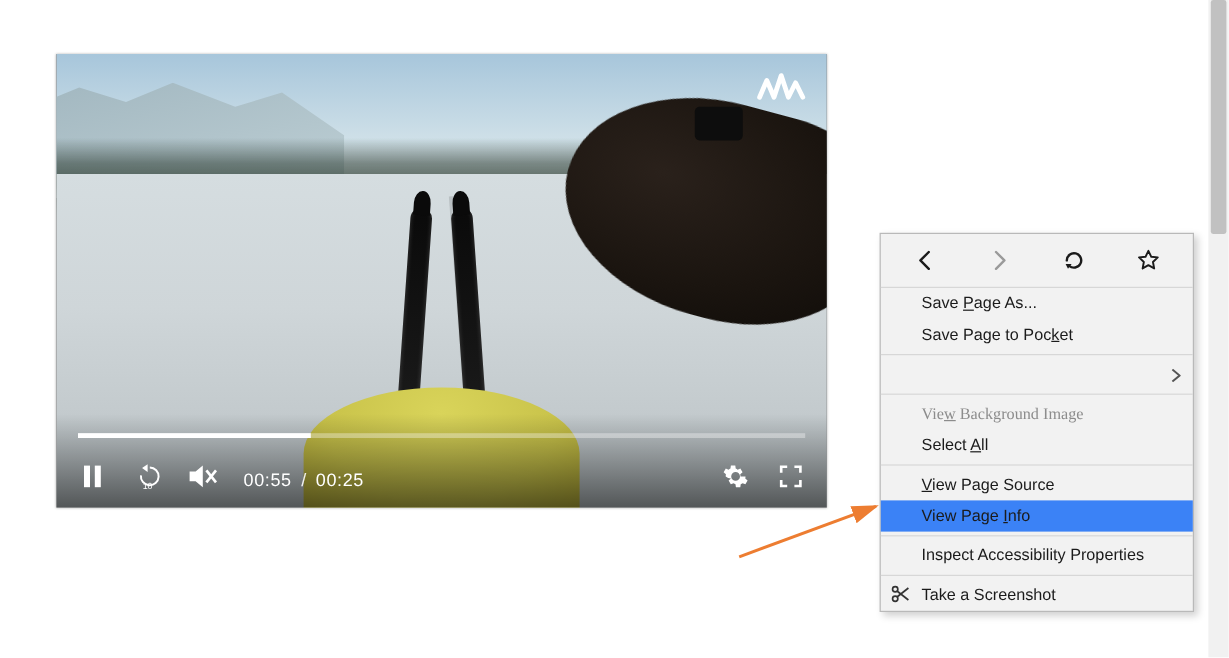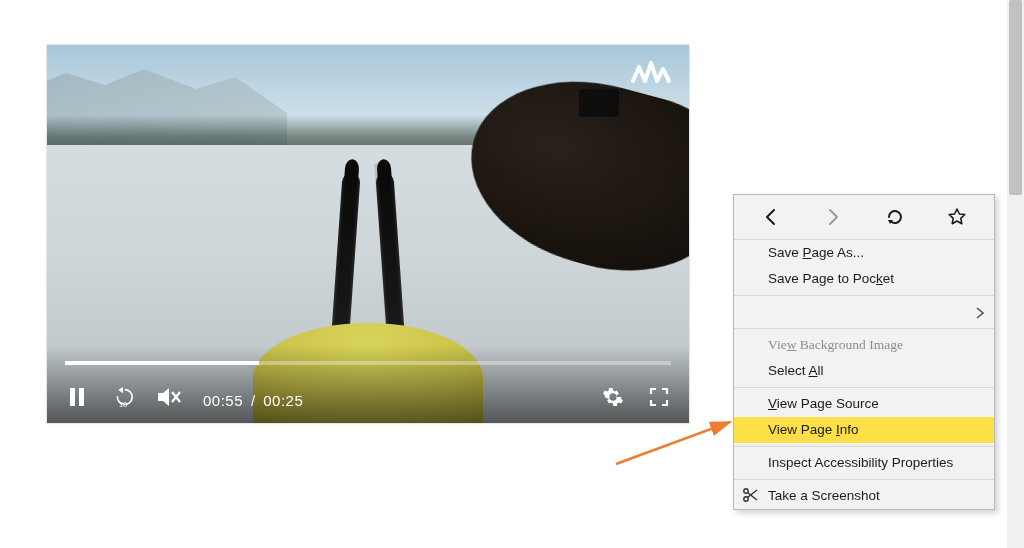--- a/index.html
+++ b/index.html
@@ -197,21 +197,21 @@
     height: 22px;
     line-height: 22px;
     position: relative;
     cursor: default;
     white-space: nowrap;
   }
   .menu .item .chev {
     position: absolute; right: 10px; top: 5px; color: #555;
   }
   .menu .item.disabled { color: #8c8c8c; font-family: Liberation Serif, serif; }
-  .menu .item.highlight { background: #fde047; }
+  .menu .item.highlight { background: #3b82f6; }
   .menu .item .lefticon {
     position: absolute; left: 8px; top: 4px; width: 16px; height: 16px;
     display:flex; align-items:center; justify-content:center;
   }
   .menu .item u { text-decoration: underline; }
 
   
   .arrow-anno {
     position: absolute;
     left: 610px;

